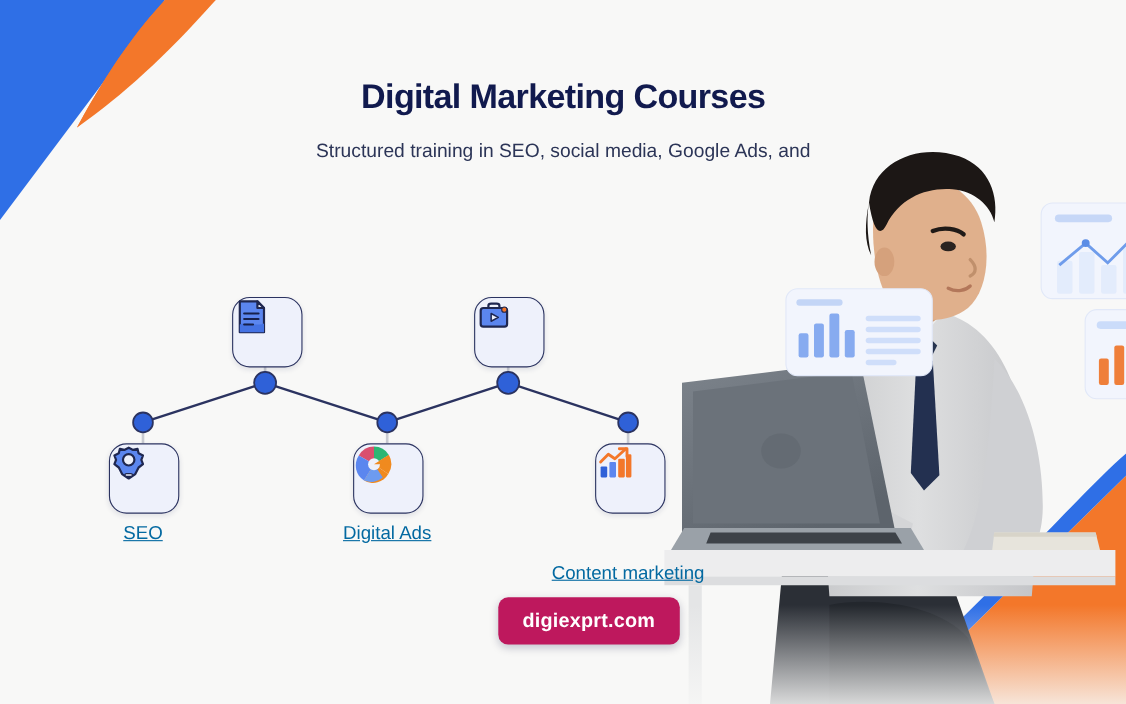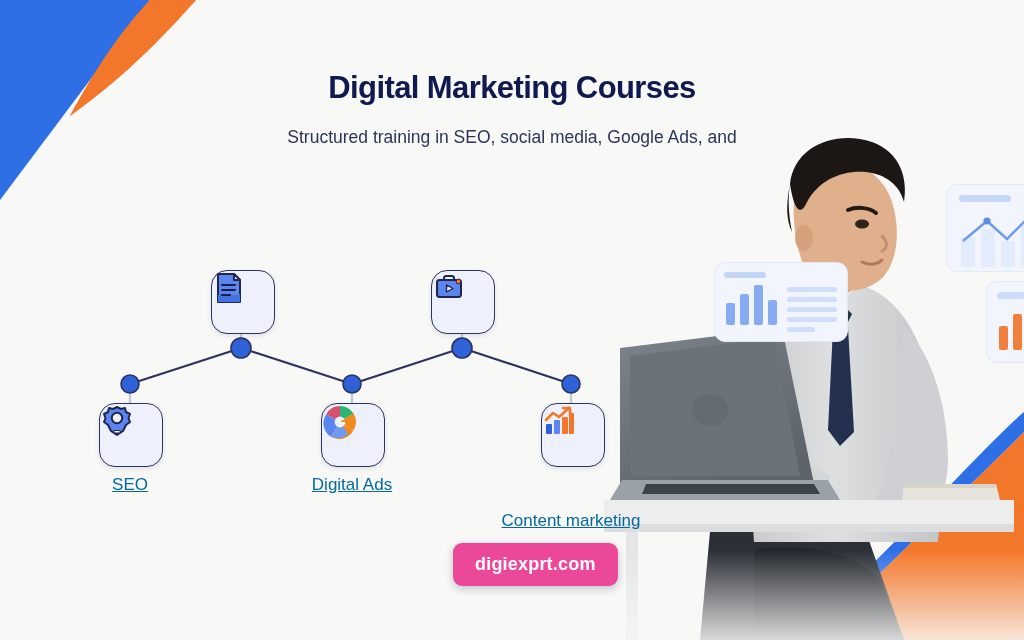--- a/index.html
+++ b/index.html
@@ -42,21 +42,21 @@
   .tile svg{display:block;}
 
   .node-label{
     position:absolute;color:#0369a1;font-size:17px;
     white-space:nowrap;transform:translateX(-50%);z-index:7;text-decoration:underline;
   }
 
   
   .badge{
     position:absolute;left:453px;top:543px;
-    background:#ec4899;color:#ffffff;
+    background:#be185d;color:#ffffff;
     padding:11px 22px;border-radius:9px;
     font-size:18px;font-weight:bold;letter-spacing:.2px;
     box-shadow:0 3px 8px rgba(10,15,60,.22);
     z-index:9;
   }
 
   
   .scene{position:absolute;right:0;bottom:0;width:420px;height:560px;z-index:3;}
   .scene svg{position:absolute;left:0;top:0;}
 

